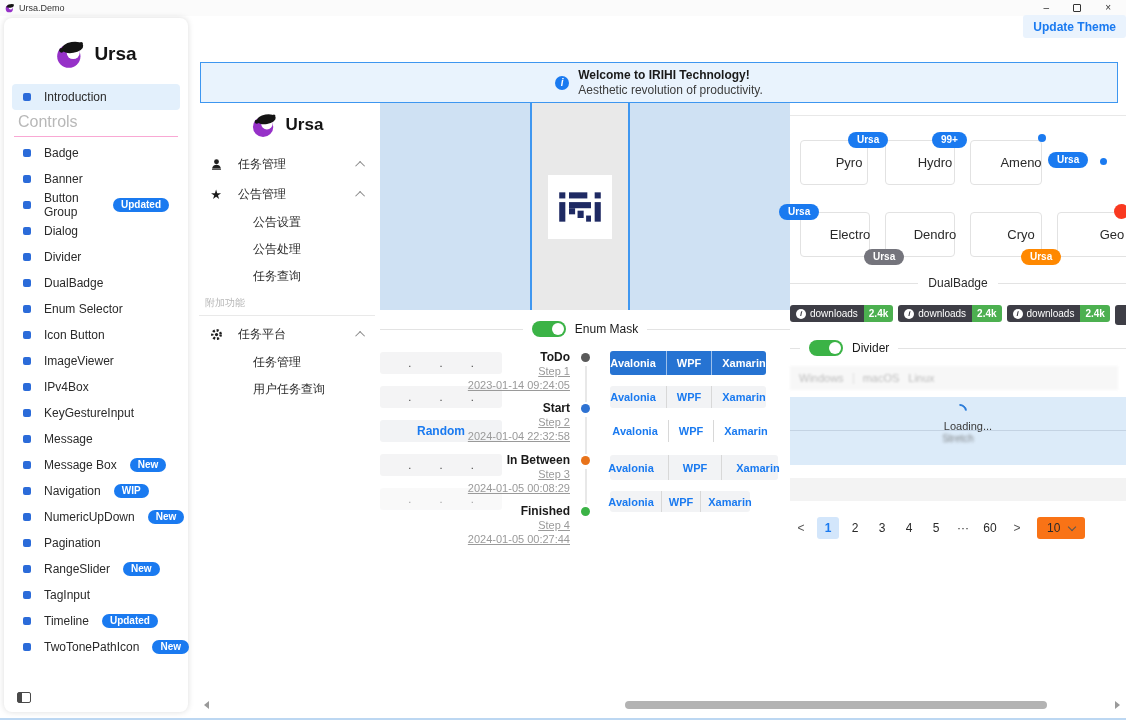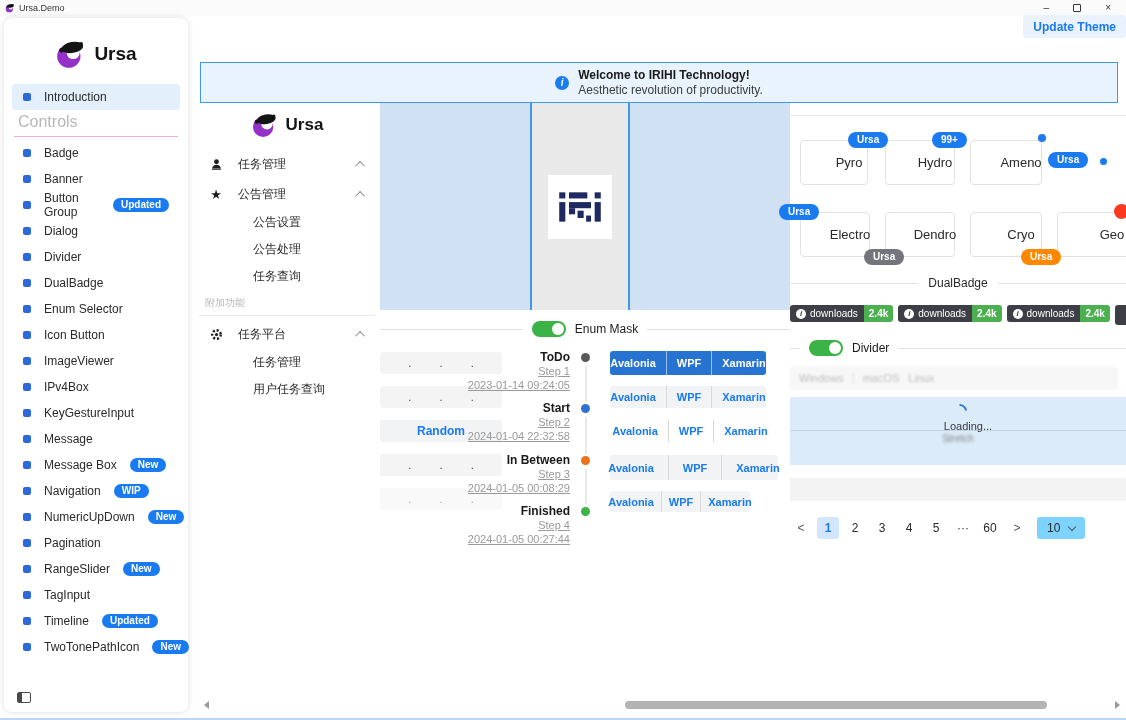--- a/index.html
+++ b/index.html
@@ -146,21 +146,21 @@
   .masked-text { position:absolute; left:0; right:0; top:36px; text-align:center; font-size:10px;
                  color:#6b6b6b; filter:blur(1.5px); opacity:.8; }
   .graybar2 { position:absolute; left:790px; top:478px; width:336px; height:23px; background:#f3f3f3; }
 
   
   .pager { position:absolute; left:790px; top:517px; display:flex; align-items:center; gap:5px;
            font-size:12px; color:#2a2a2a; }
   .pg { min-width:22px; height:22px; display:flex; align-items:center; justify-content:center; border-radius:3px; }
   .pg.cur { background:#d3e6fb; color:#1a7af0; font-weight:bold; }
   .pg.nav { color:#555; }
-  .size-select { display:flex; align-items:center; gap:9px; background:#7dd3fc; border-radius:3px;
+  .size-select { display:flex; align-items:center; gap:9px; background:#f97316; border-radius:3px;
                  height:22px; padding:0 10px; margin-left:4px; }
   .chev-down { width:6px; height:6px; border-right:1.5px solid #555; border-bottom:1.5px solid #555;
                transform:rotate(45deg); margin-top:-3px; }
 
   
   .hscroll { position:absolute; left:196px; right:0; top:699px; height:12px; }
   .hthumb { position:absolute; left:429px; top:2px; width:422px; height:8px; background:#b3b3b3; border-radius:4px; }
   .tri-left { position:absolute; left:8px; top:2px; width:0; height:0;
               border-top:4px solid transparent; border-bottom:4px solid transparent; border-right:5px solid #9a9a9a; }
   .tri-right { position:absolute; right:6px; top:2px; width:0; height:0;

